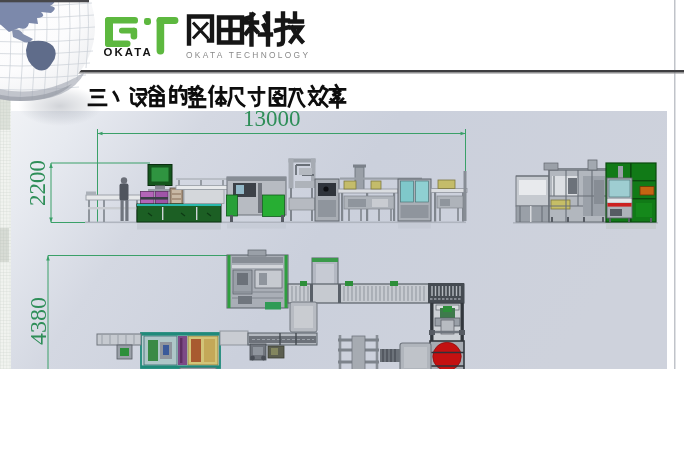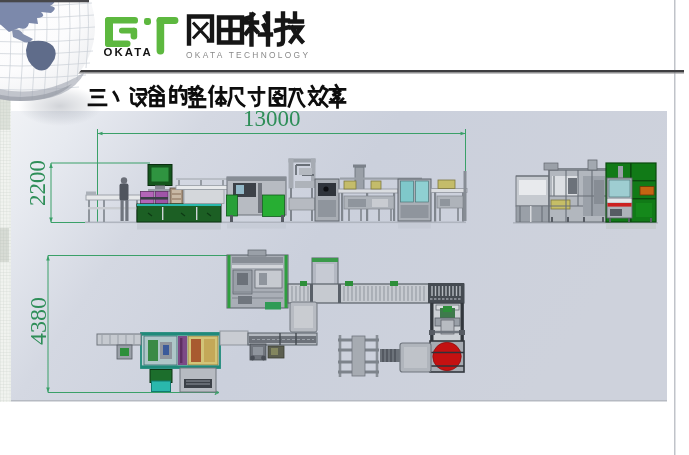--- a/index.html
+++ b/index.html
@@ -1,16 +1,16 @@
 <!DOCTYPE html>
 <html><head>
 <meta charset="utf-8">
 <style>
   html,body{margin:0;padding:0;background:#ffffff;}
-  #page{position:relative;width:689px;height:455px;overflow:hidden;background:#fff;
+  #page{position:relative;width:689px;height:369px;overflow:hidden;background:#fff;
         font-family:"Liberation Sans",sans-serif;}
   svg{display:block;}
 </style>
 </head>
 <body>
 <div id="page">
 <svg width="689" height="455" viewBox="0 0 689 455" xmlns="http://www.w3.org/2000/svg">
   <defs>
     <radialGradient id="sphere" cx="32%" cy="22%" r="95%">
       <stop offset="0%" stop-color="#ffffff"></stop>

